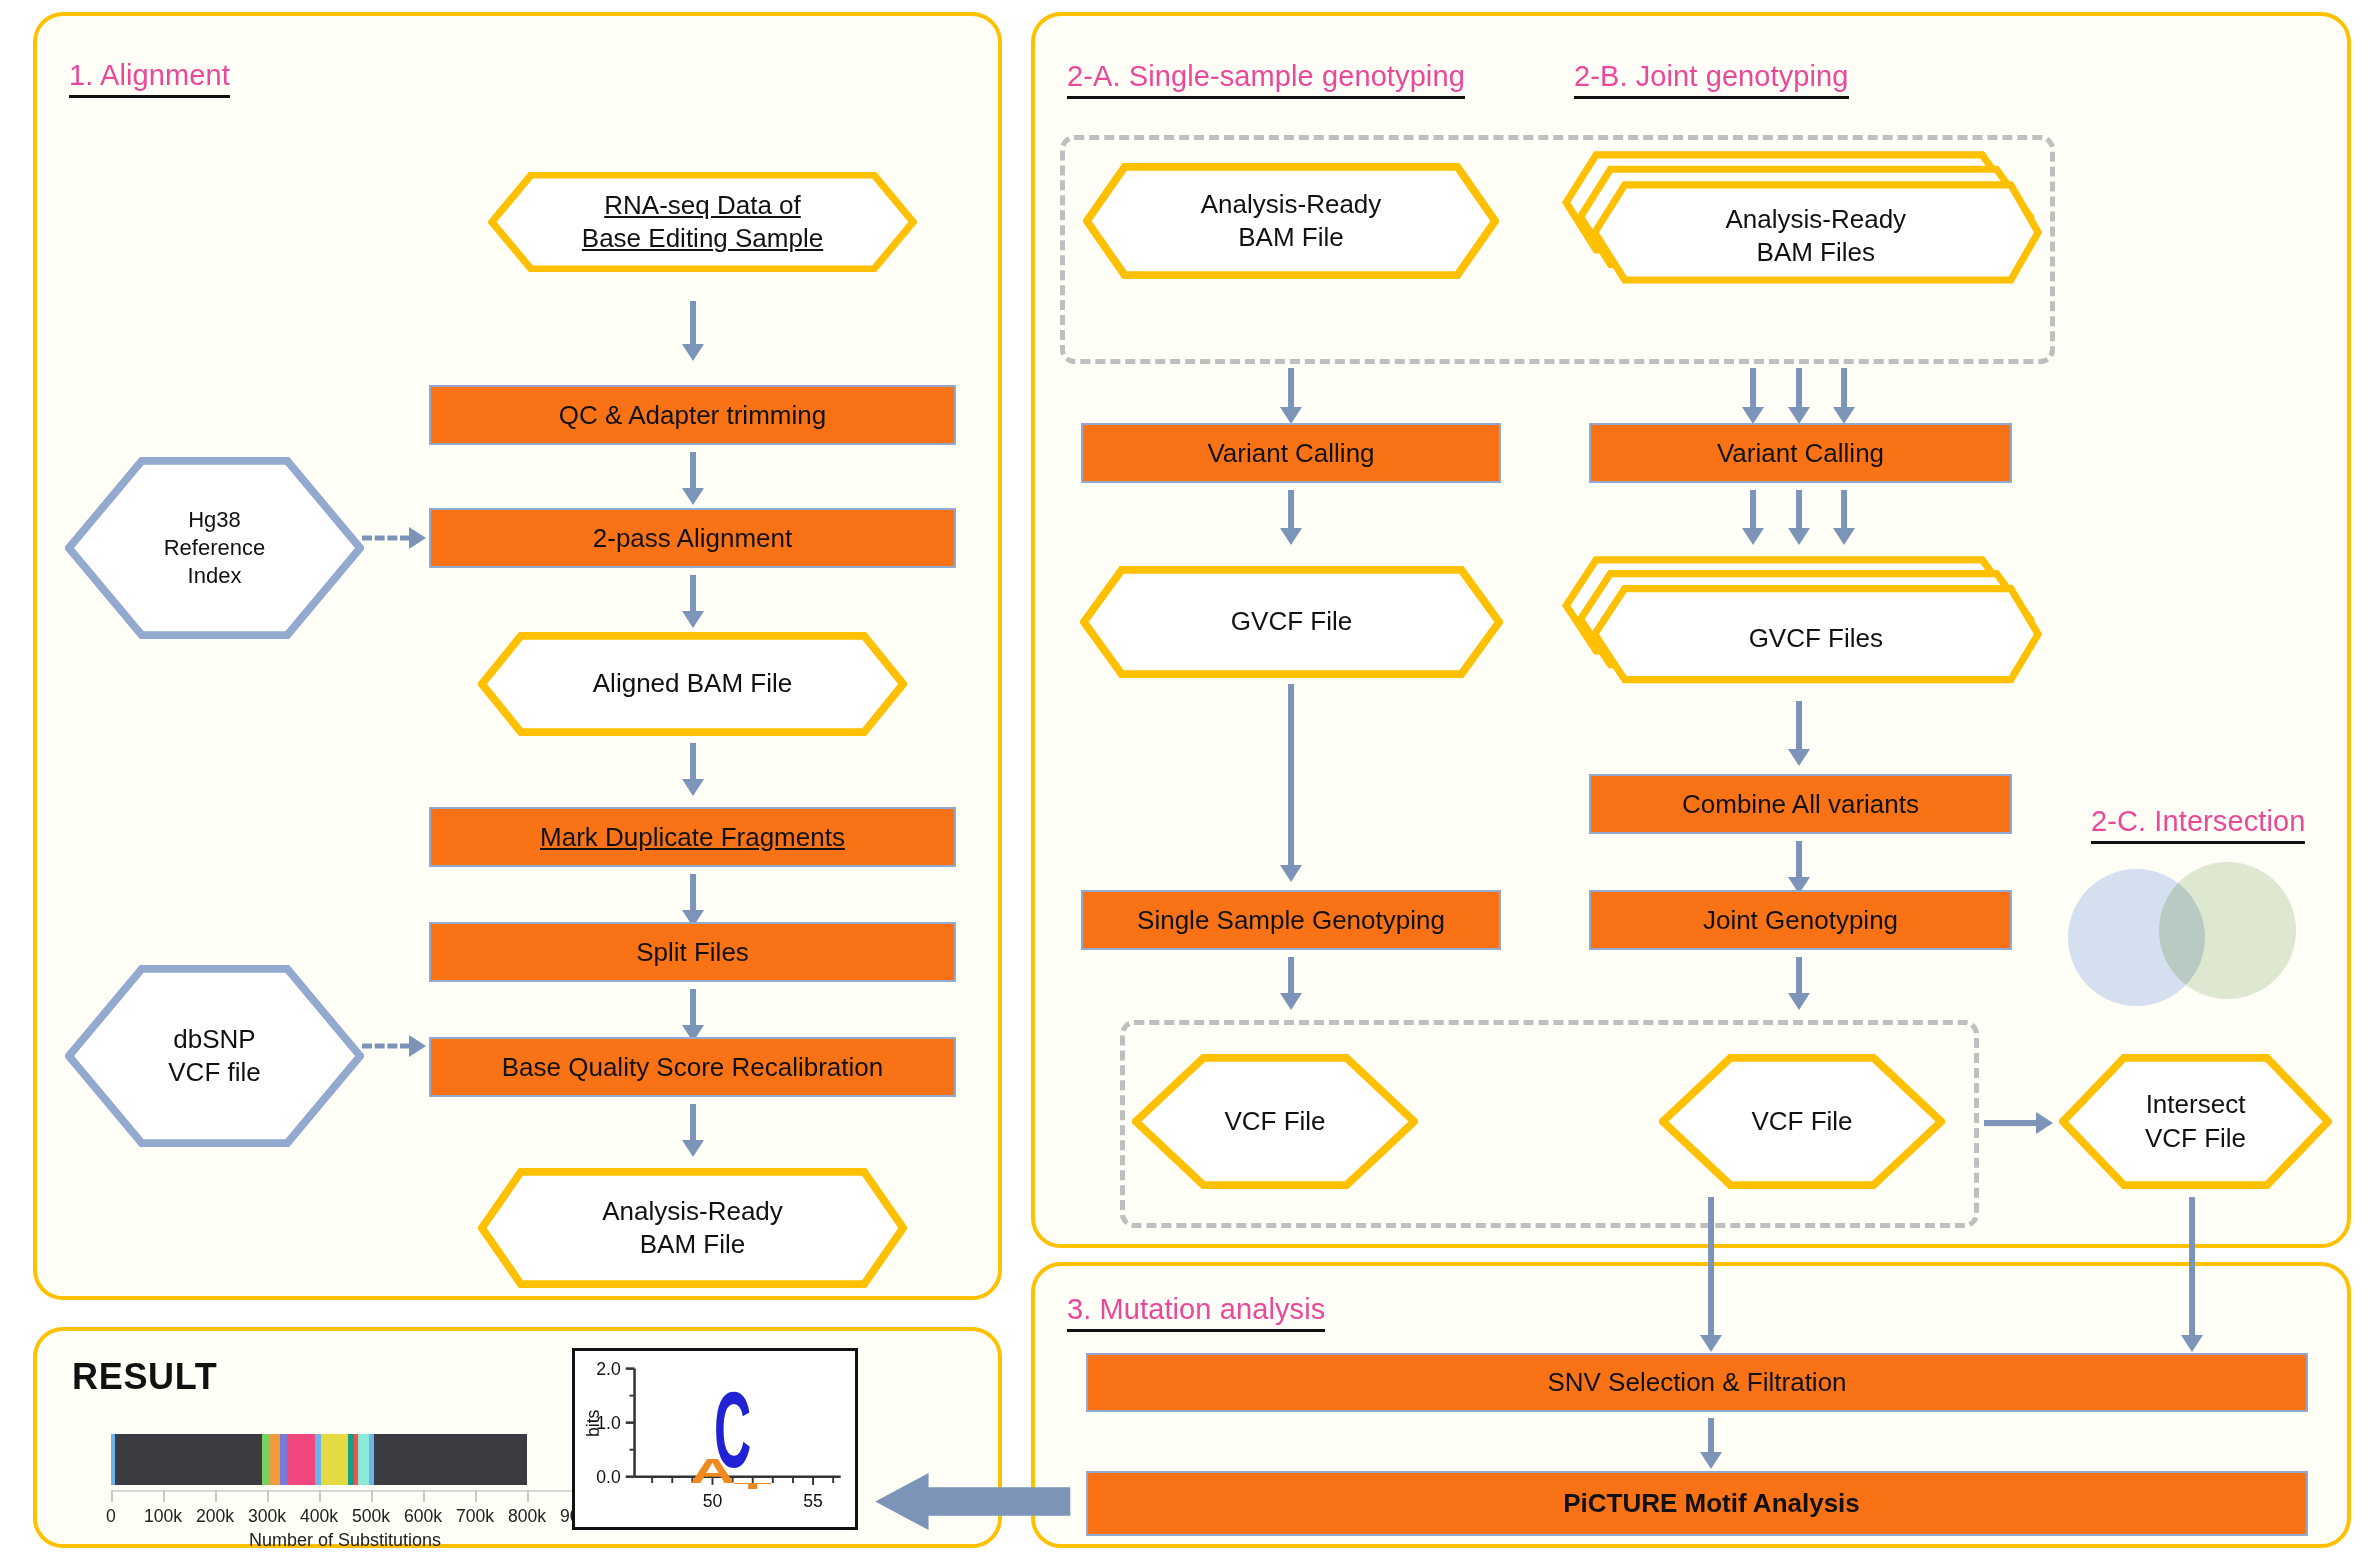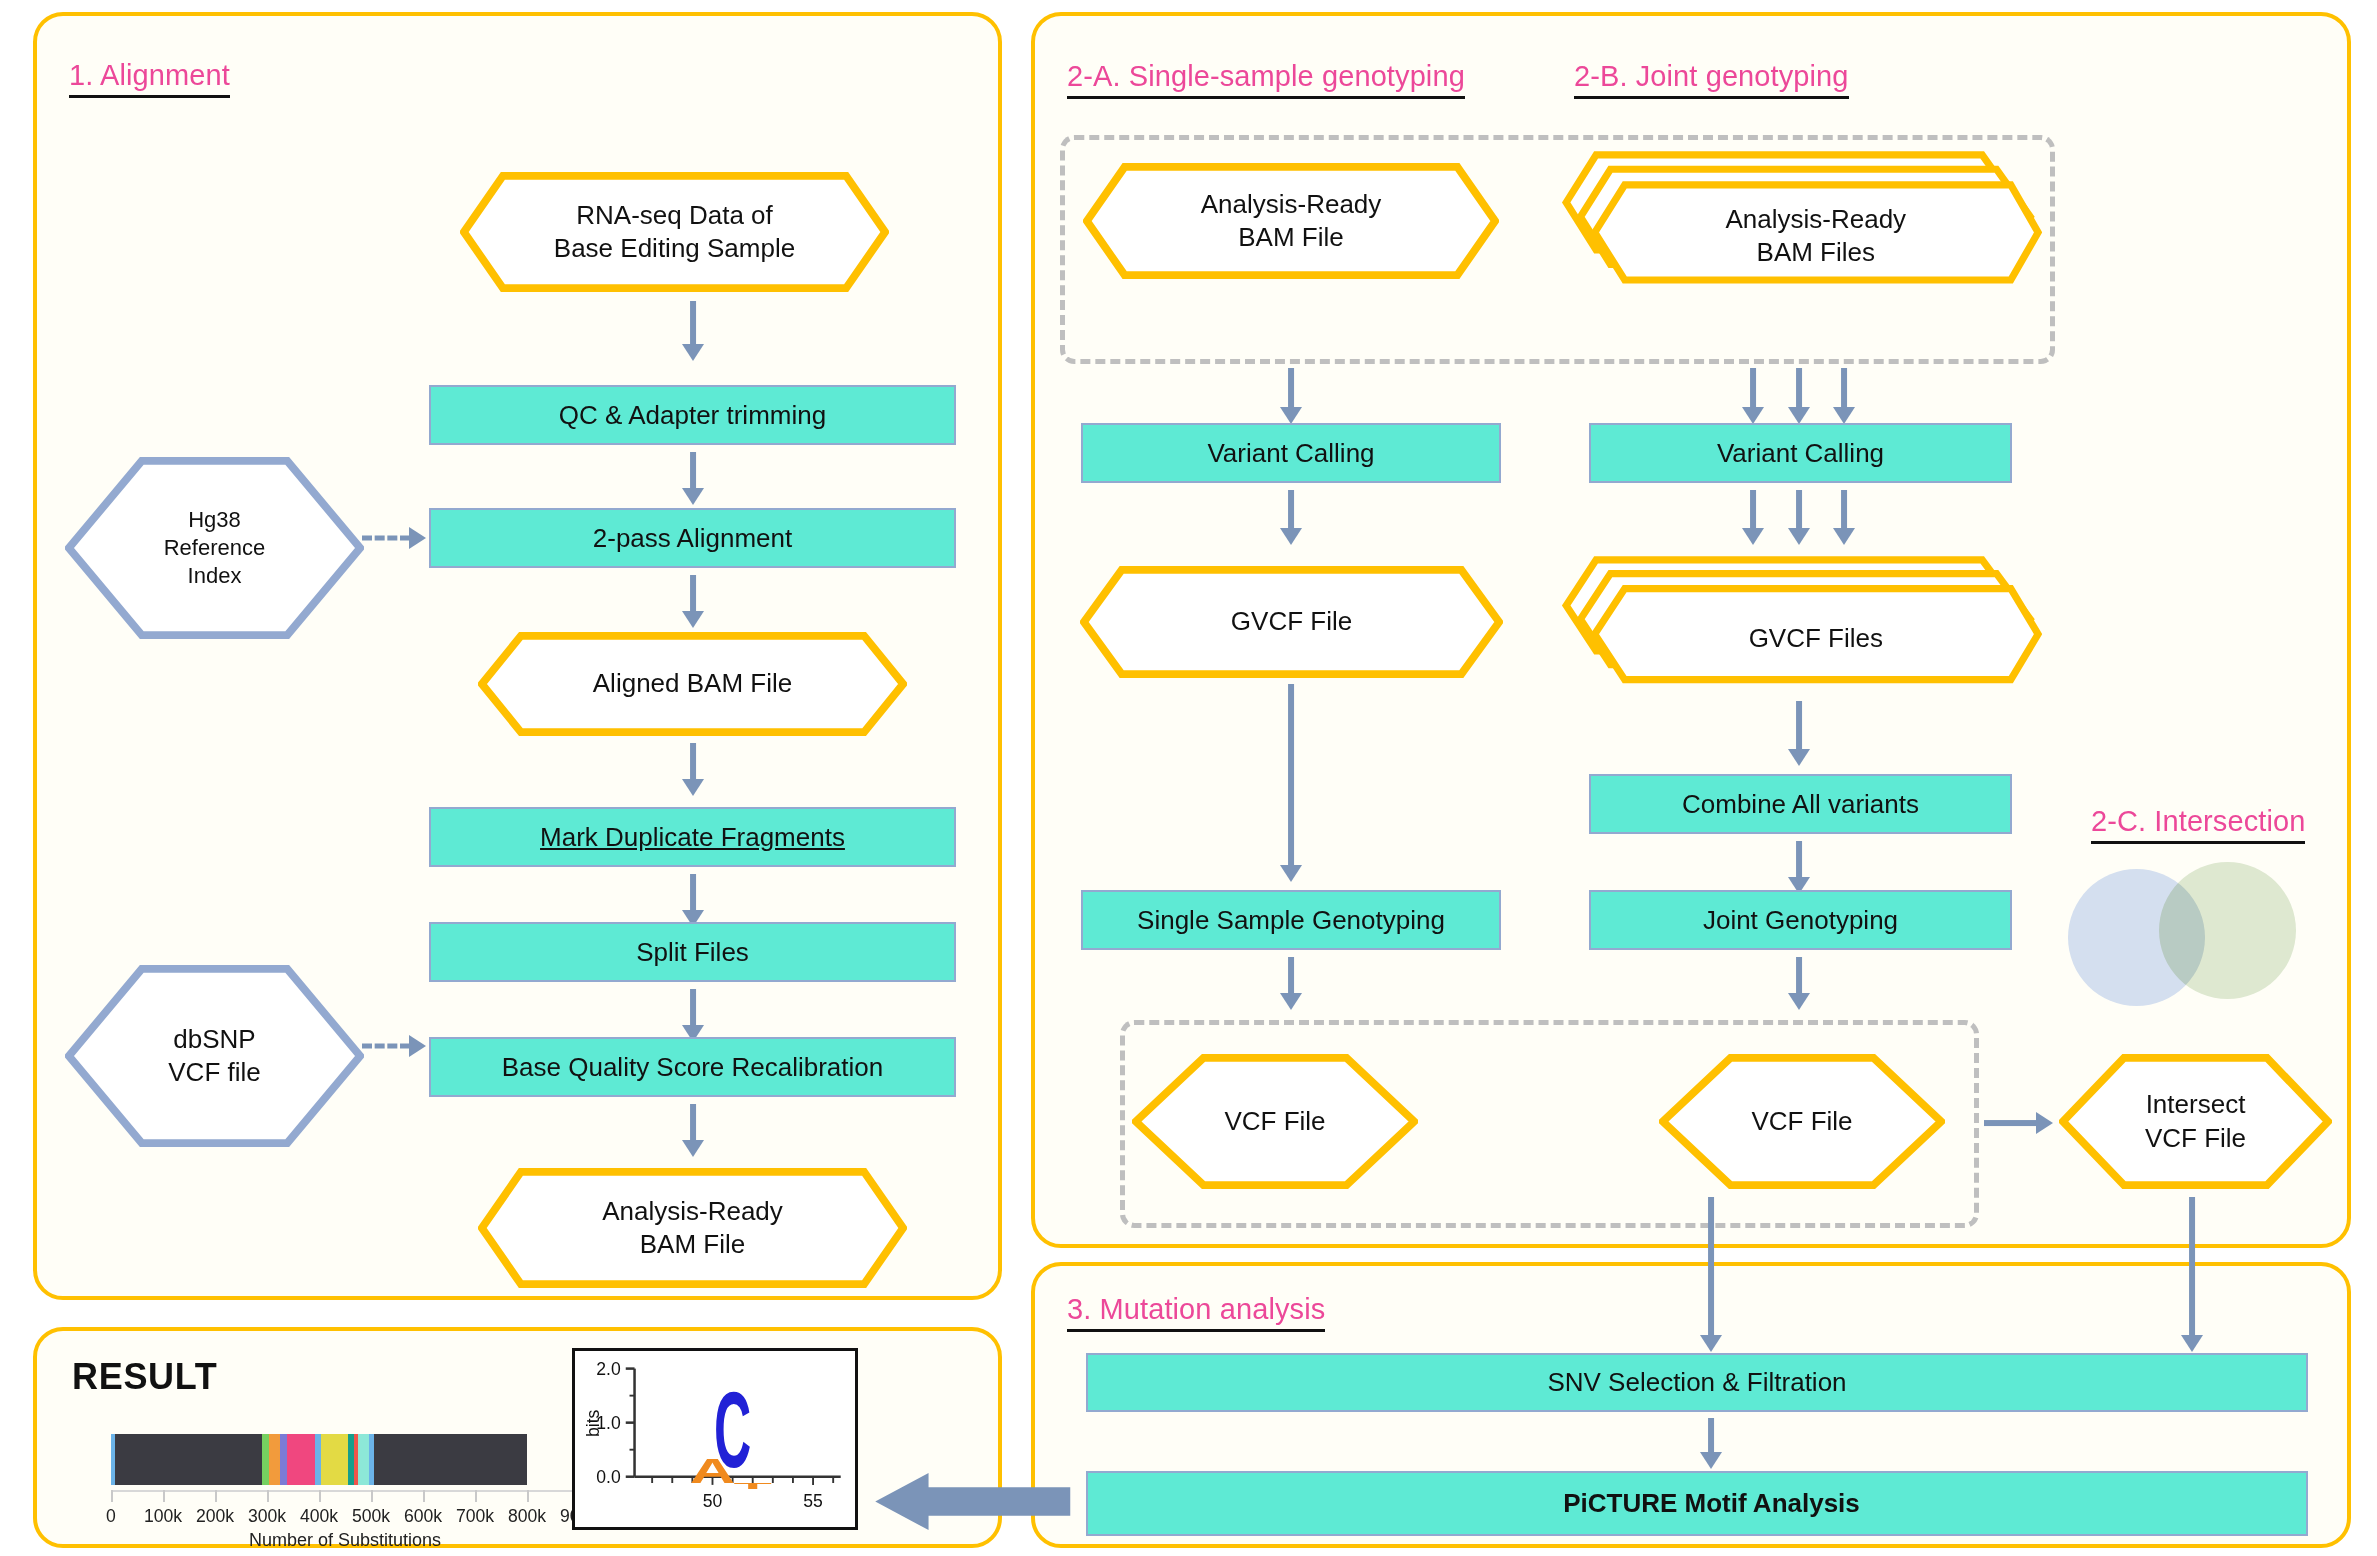--- a/index.html
+++ b/index.html
@@ -35,21 +35,21 @@
     font-size:26px;color:#111;line-height:1.28;
     box-sizing:border-box;
     z-index:4;
   }
   .hexnode .hexsvg{position:absolute;inset:0;width:100%;height:100%;}
   .hexnode .lbl{position:relative;z-index:2;padding:0 6%;}
   
   .procnode{
     position:absolute;
     border:2px solid #93A9D0;
-    background:#5eead4;
+    background:#f97316;
     display:flex;align-items:center;justify-content:center;
     font-size:26px;color:#111;
     box-sizing:border-box;
     z-index:4;
     text-align:right;
   }
   .procnode.bold{font-weight:bold;}
   
   .arrow-v{position:absolute;z-index:3;}
   .arrow-v .shaft{position:absolute;left:50%;transform:translateX(-50%);background:#7B94B8;width:5.9px;top:0;}
@@ -101,21 +101,21 @@
   .logoplot{position:absolute;border:3.3px solid #111;background:#fff;box-sizing:border-box;z-index:4;}
   .big-arrow{position:absolute;z-index:6;}
 </style>
 </head>
 <body>
 
 <div class="panel" style="left:33px;top:11.7px;width:969px;height:1288px;">
 </div>
 <div class="sec-title" style="left:69px;top:59px;">1. Alignment</div>
 
-<div class="hexnode" style="left:460px;top:172px;width:429px;height:120px;">
+<div class="hexnode" style="left:488px;top:172px;width:429px;height:100px;text-decoration:underline;">
   <svg class="hexsvg" viewBox="0 0 660 185" preserveAspectRatio="none">
     <polygon points="66,6 594,6 654,92.5 594,179 66,179 6,92.5" fill="#fff" stroke="#FFC000" stroke-width="12"></polygon>
   </svg>
   <div class="lbl">
     RNA-seq Data of<br>Base Editing Sample
   </div>
 </div>
 
 <div class="arrow-v" style="left:680px;top:301px;width:26px;height:60px;">
   <div class="shaft" style="height:43px;"></div>

